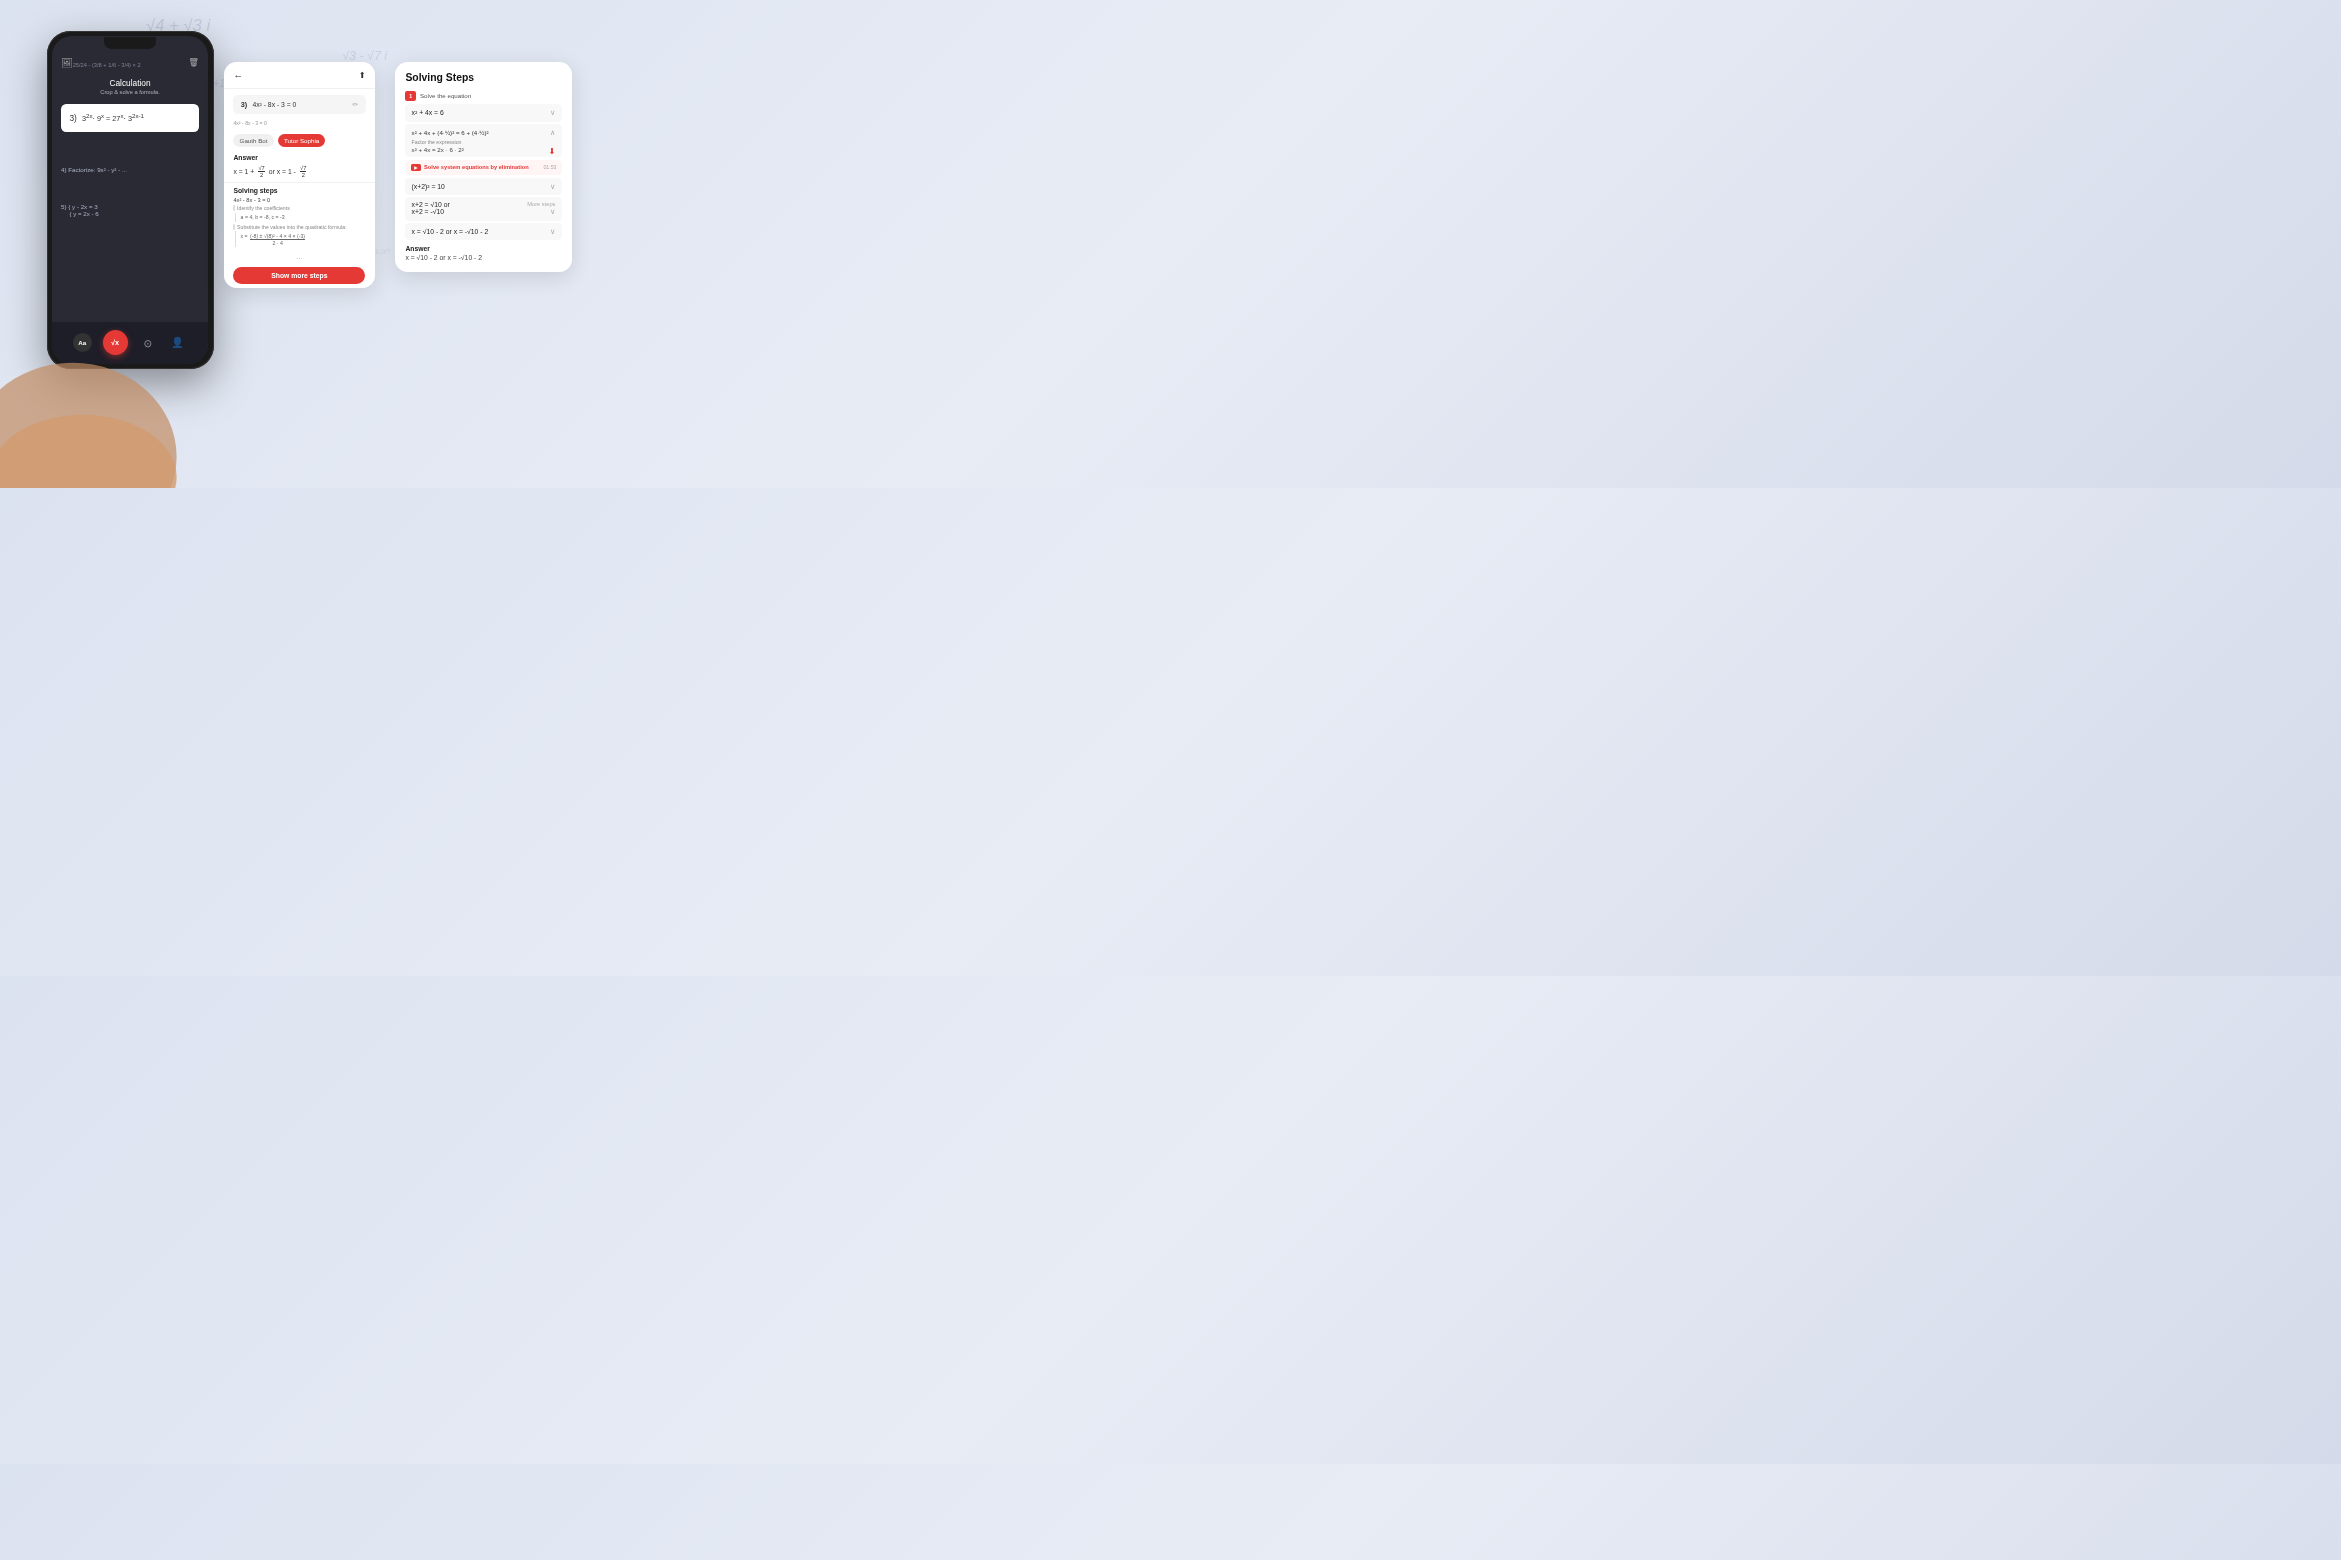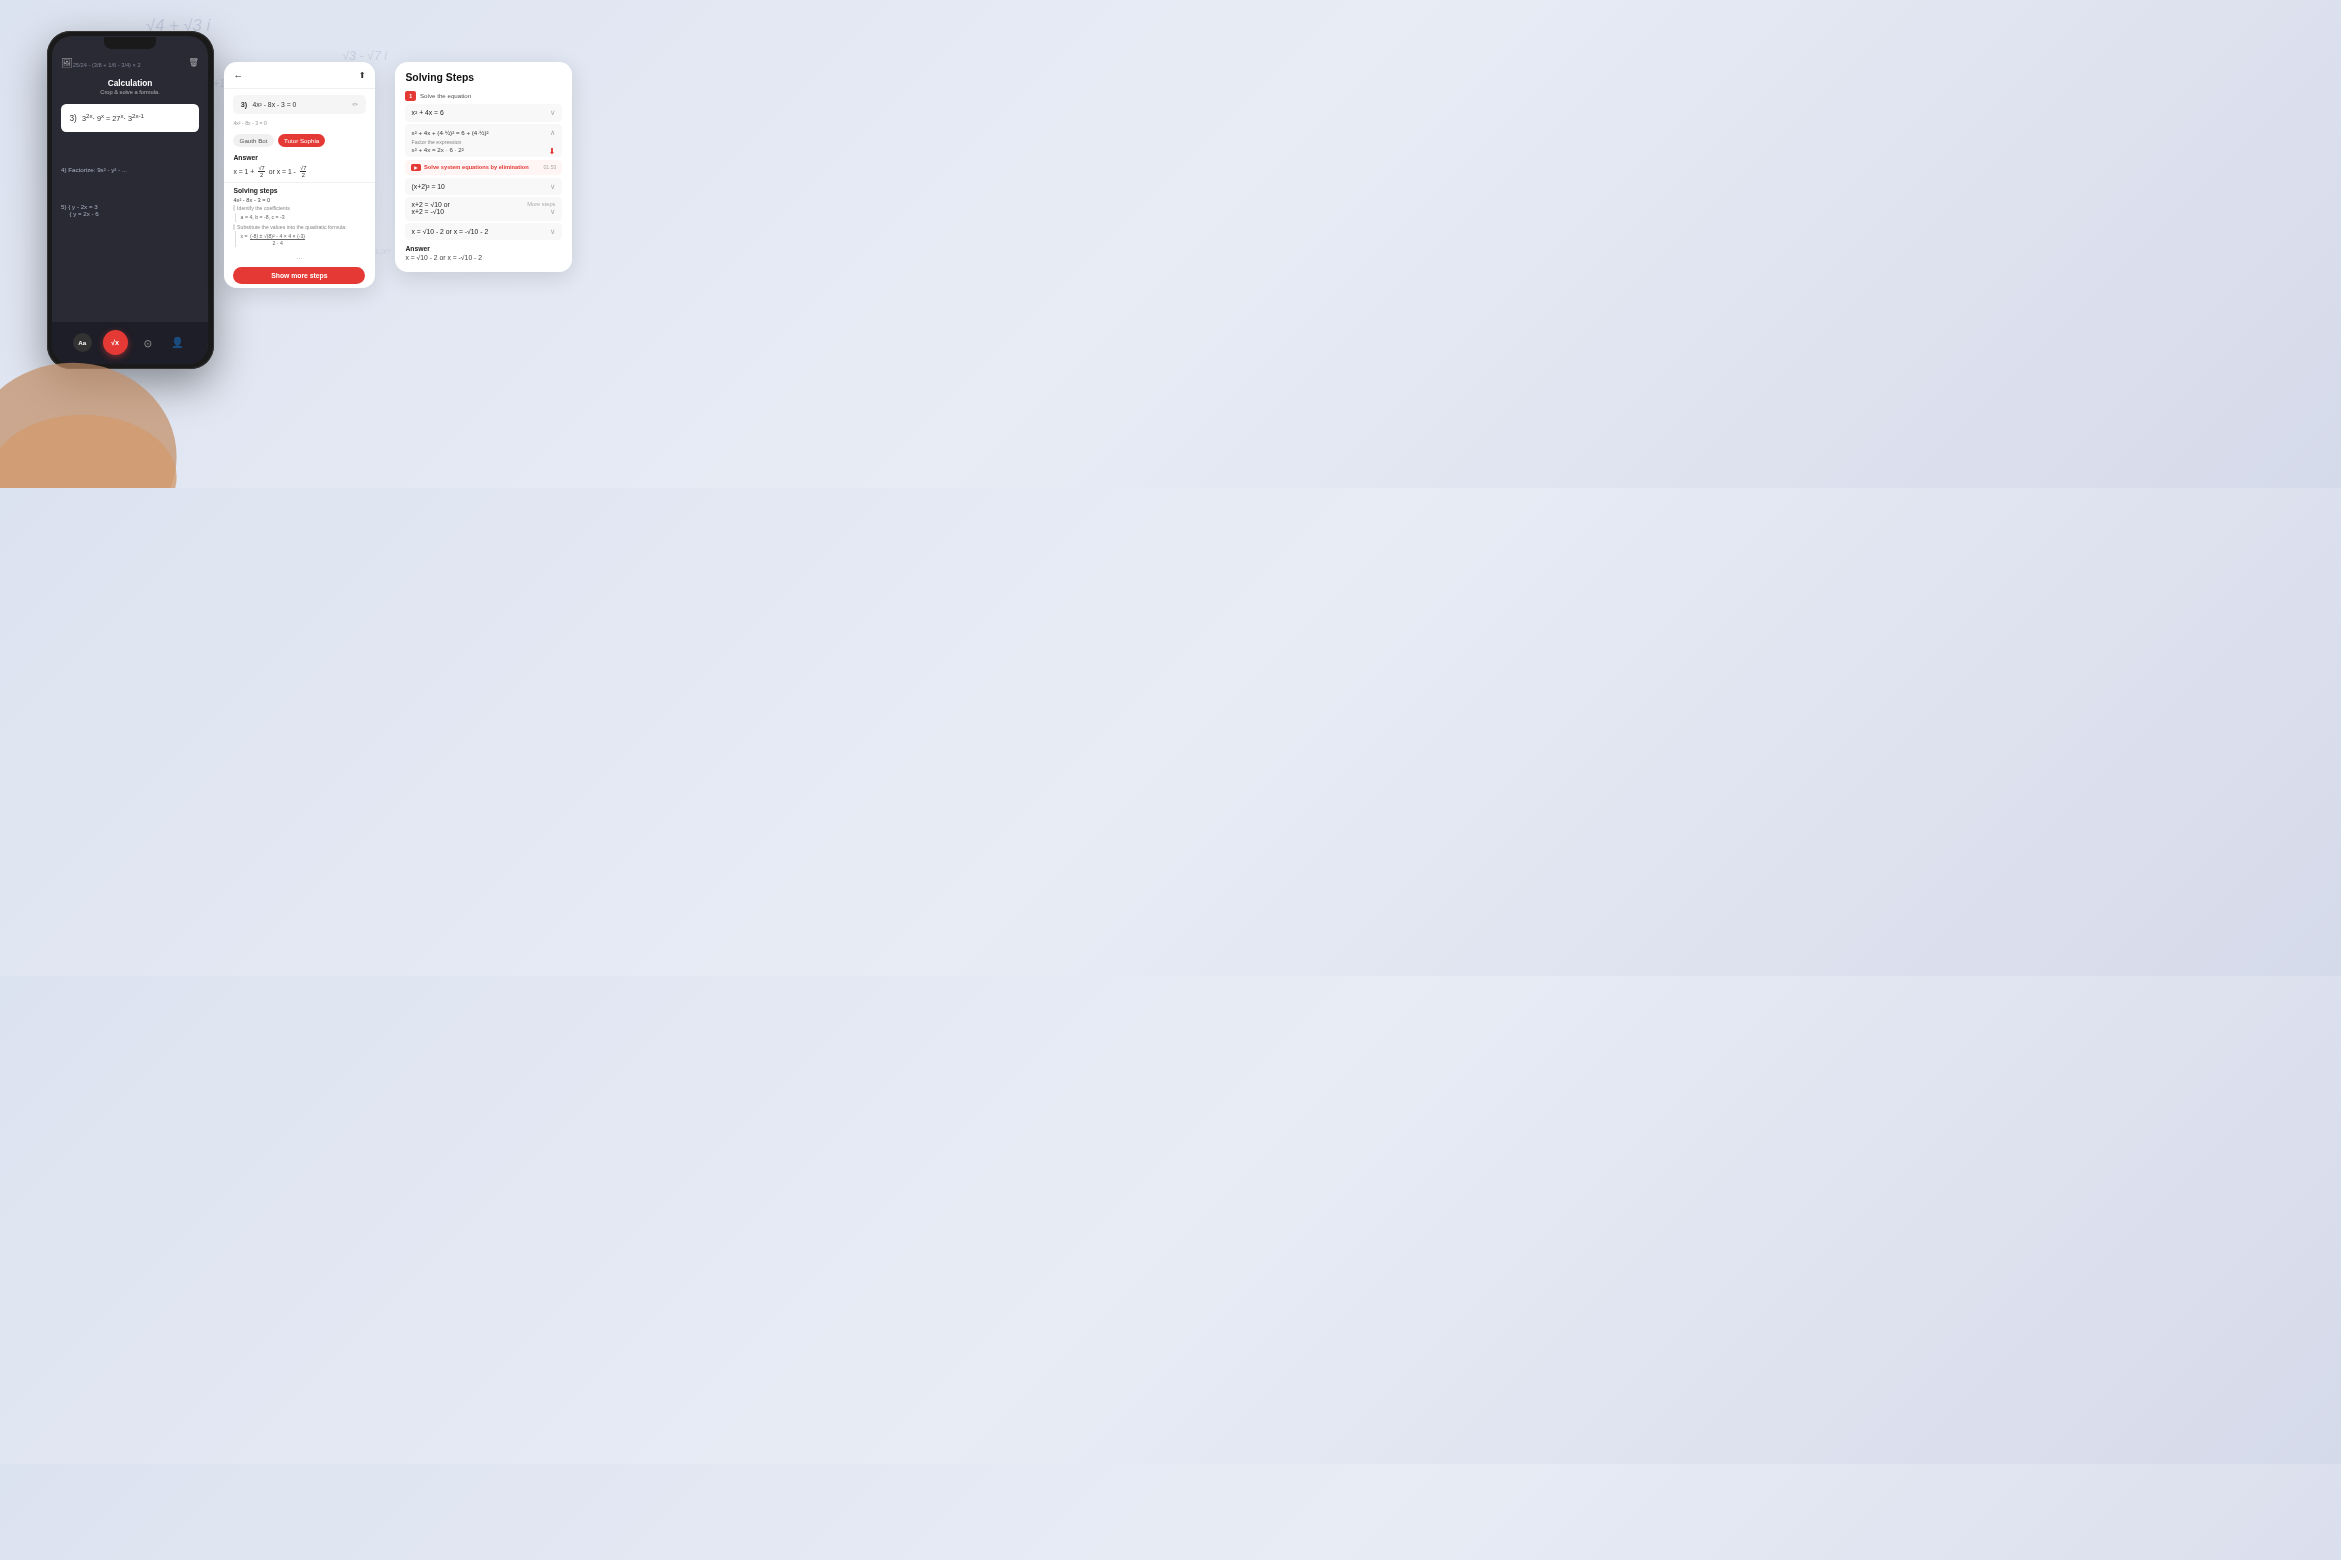--- a/index.html
+++ b/index.html
@@ -96,21 +96,21 @@
       font-size: 8.3px;
     }
 
     .calculation-label {
       position: absolute;
       top: 42px;
       left: 50%;
       transform: translateX(-50%);
       color: white;
       font-size: 8.3px;
-      font-weight: 700;
+      font-weight: 400;
       white-space: nowrap;
     }
 
     .calculation-subtitle {
       position: absolute;
       top: 53px;
       left: 50%;
       transform: translateX(-50%);
       color: rgba(255,255,255,0.6);
       font-size: 5.7px;

